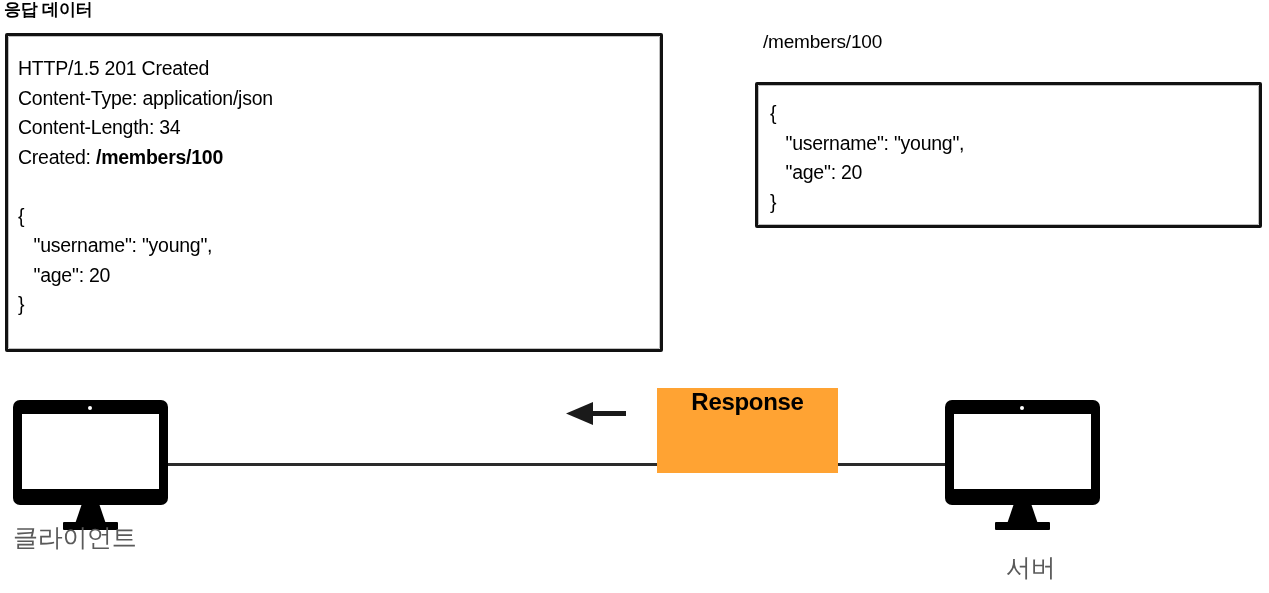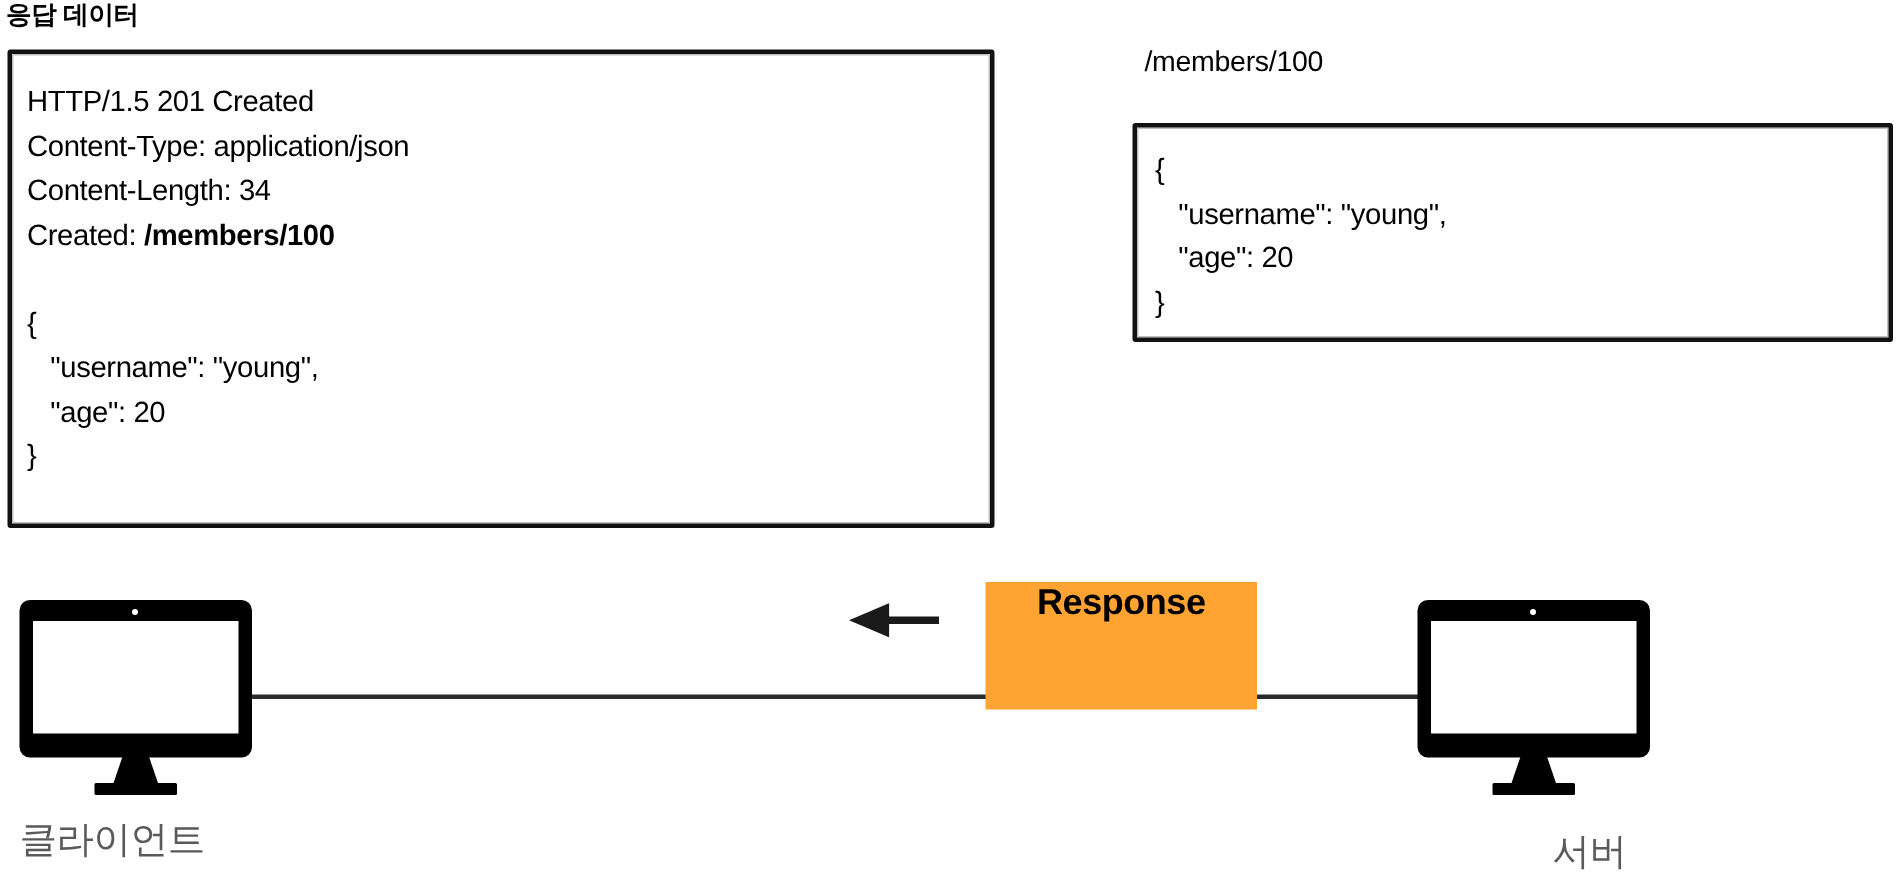--- a/index.html
+++ b/index.html
@@ -209,22 +209,22 @@
   }
 
   
   .endpoint-label {
     position: absolute;
     font-size: 25px;
     color: #5a5a5a;
     white-space: pre;
     letter-spacing: -0.3px;
   }
-  #client-label { left: 13px; top: 543px; font-family: Liberation Serif, serif; }
-  #server-label { left: 1035px; top: 551px; }
+  #client-label { left: 13px; top: 521px; font-family: Liberation Serif, serif; }
+  #server-label { left: 1006px; top: 551px; }
 </style>
 </head>
 <body>
 
 <div class="section-title">응답 데이터</div>
 
 <div class="sketch-box" id="response-box">
   <div class="box-text"><span>HTTP/1.5 201 Created</span>
 <span>Content-Type: application/json</span>
 <span>Content-Length: 34</span>

